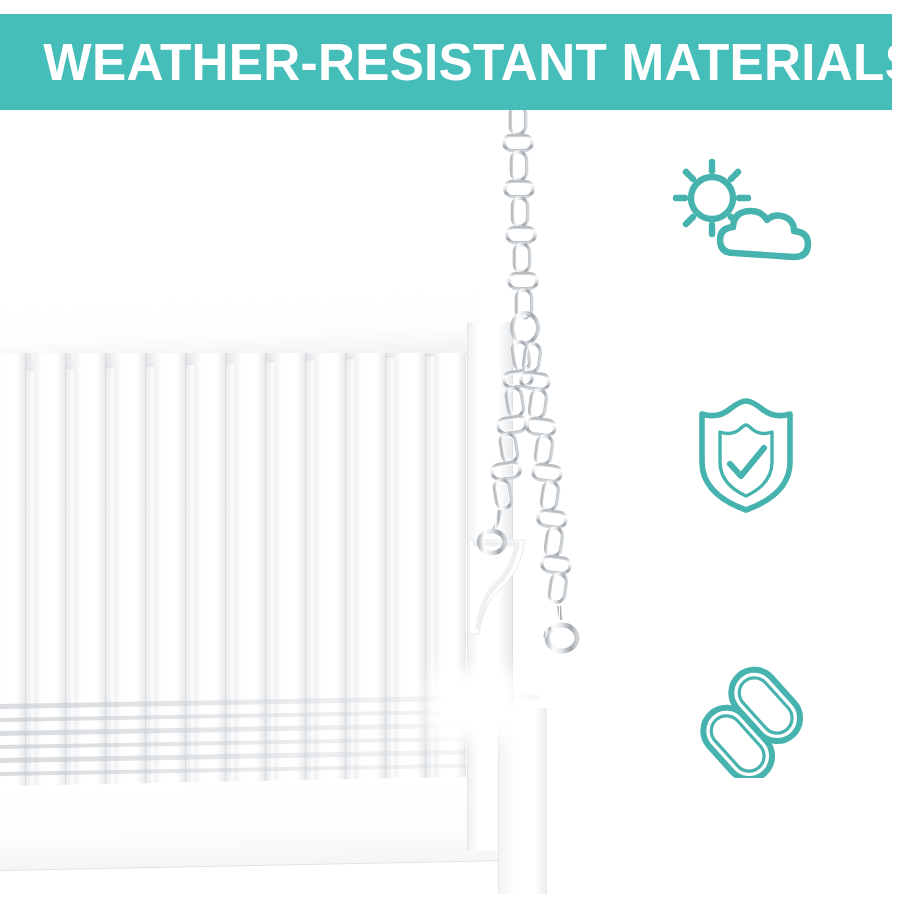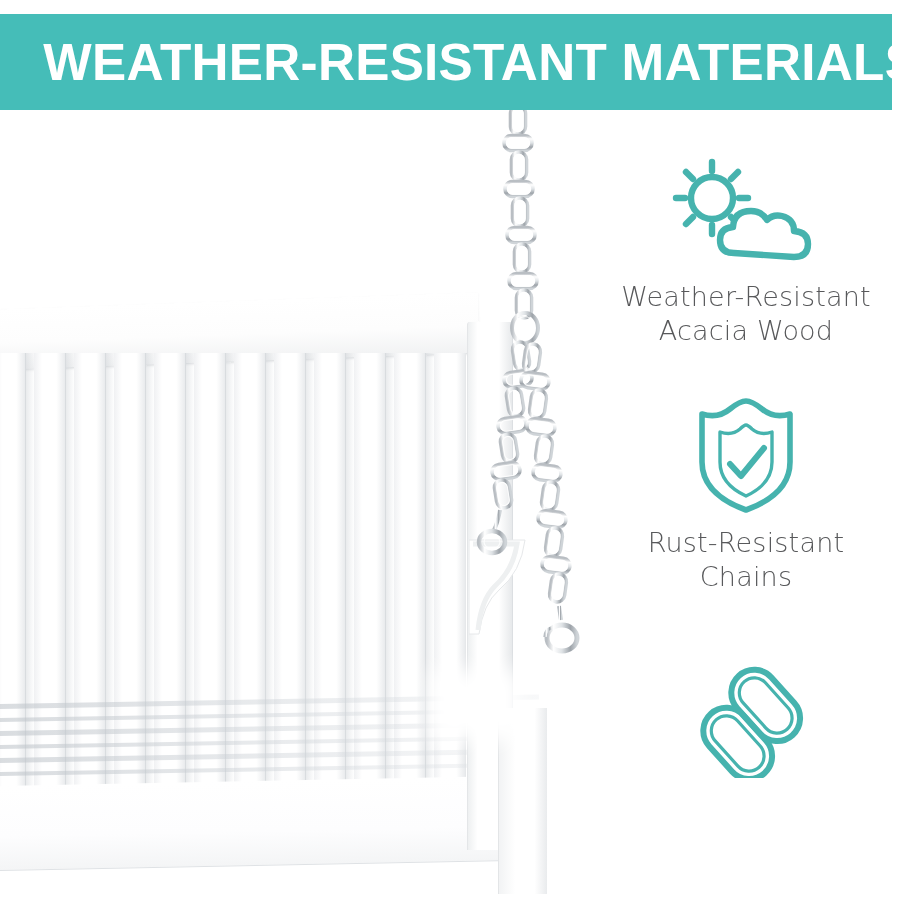--- a/index.html
+++ b/index.html
@@ -347,22 +347,20 @@
                      q1 -16 18 -16
                      q11 0 16 9
                      q6 -6 15 -4
                      q12 3 12 15
                      q14 1 14 13
                      q0 13 -14 13
                      Z" fill="#ffffff"></path>
           </g>
         </svg>
       </div>
-      <div class="feature-label">Weather-Resistant
-Acacia Wood</div>
     </div>
 
     <div class="feature f2">
       <div class="feature-icon">
         <svg width="120" height="118" viewBox="0 0 120 118">
           <g fill="none" stroke="#46b3ae" stroke-width="5.6" stroke-linecap="round" stroke-linejoin="round">
 
             <path d="M16 16
                      q16 5 28 -5
                      q10 -8 16 -8
@@ -380,22 +378,20 @@
                      q8 7 20 3
                      l0 30
                      q0 22 -26 34
                      q-26 -12 -26 -34
                      Z" stroke-width="3.4"></path>
 
             <path d="M44 66 l11 12 l23 -28" stroke-width="6"></path>
           </g>
         </svg>
       </div>
-      <div class="feature-label">Rust-Resistant
-Chains</div>
     </div>
 
     <div class="feature f3">
       <div class="feature-icon">
         <svg width="130" height="122" viewBox="0 0 130 122">
           <g fill="none" stroke="#46b3ae" stroke-linecap="round" stroke-linejoin="round">
 
             <g transform="rotate(-42 78 42)">
               <rect x="55" y="12" width="46" height="80" rx="23" ry="23" stroke-width="6"></rect>
               <rect x="63" y="20" width="30" height="64" rx="15" ry="15" stroke-width="3.2"></rect>

